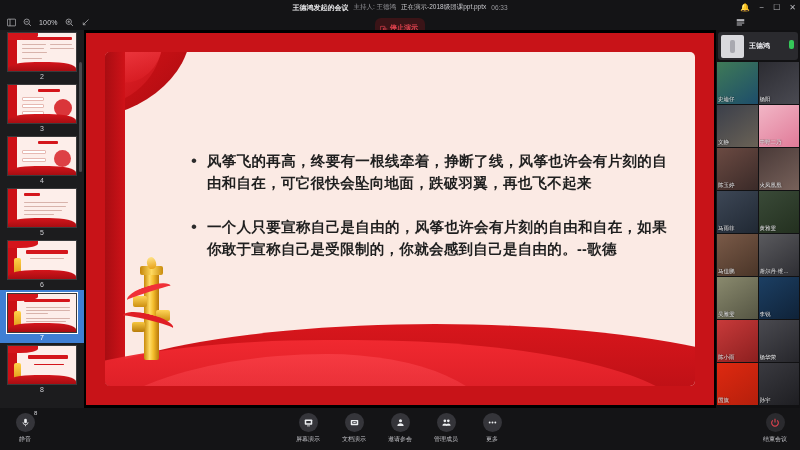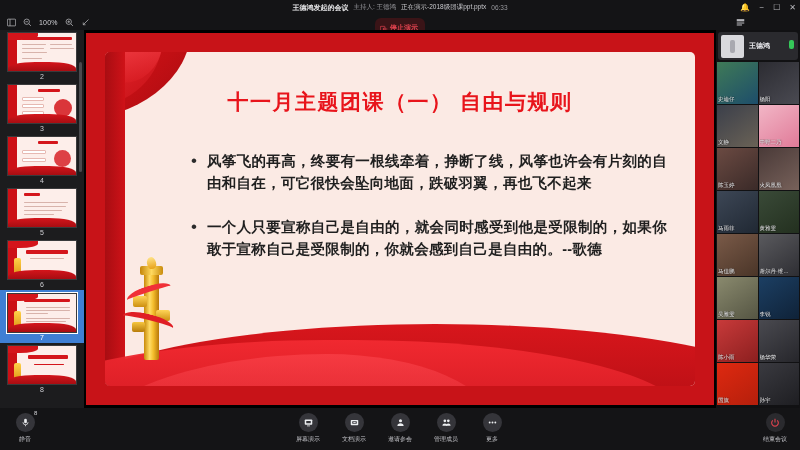--- a/index.html
+++ b/index.html
@@ -320,30 +320,29 @@
 
   <div class="stage">
     <div class="slide">
       <div class="slide-inner">
 
         <div class="silk1"></div>
         <div class="silk2"></div>
         <div class="silk3"></div>
         <div class="bar-left"></div>
 
-        <div class="slide-title">十一月主题团课（一） 自由与规则</div>
 
         <div class="bullets">
           <div class="bullet">
             <span class="dot">•</span>
             <span class="txt">风筝飞的再高，终要有一根线牵着，挣断了线，风筝也许会有片刻的自由和自在，可它很快会坠向地面，跌破羽翼，再也飞不起来</span>
           </div>
           <div class="bullet">
             <span class="dot">•</span>
-            <span class="txt">一个人只要宣称自己是自由的，就会同时感受到他是受限制的，如果你敢于宣称自己是受限制的，你就会感到自己是自由的。--歌德</span>
+            <span class="txt">一个人只要宣称自己是自由的，风筝也许会有片刻的自由和自在，如果你敢于宣称自己是受限制的，你就会感到自己是自由的。--歌德</span>
           </div>
         </div>
 
         <div class="wave-a"></div>
         <div class="wave-b"></div>
         <div class="wave-c"></div>
 
         <div class="torch">
           <div class="col"></div>
             <div class="cap"></div>

